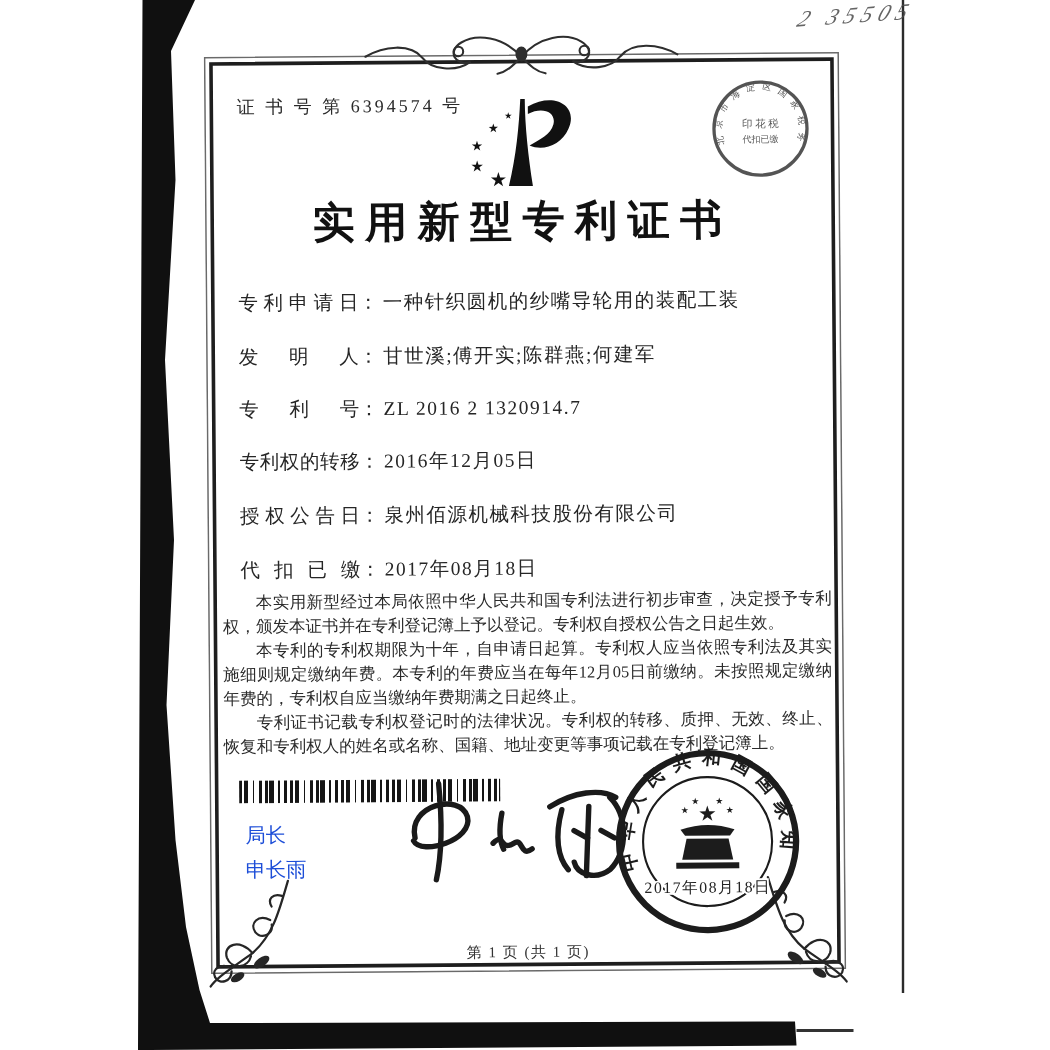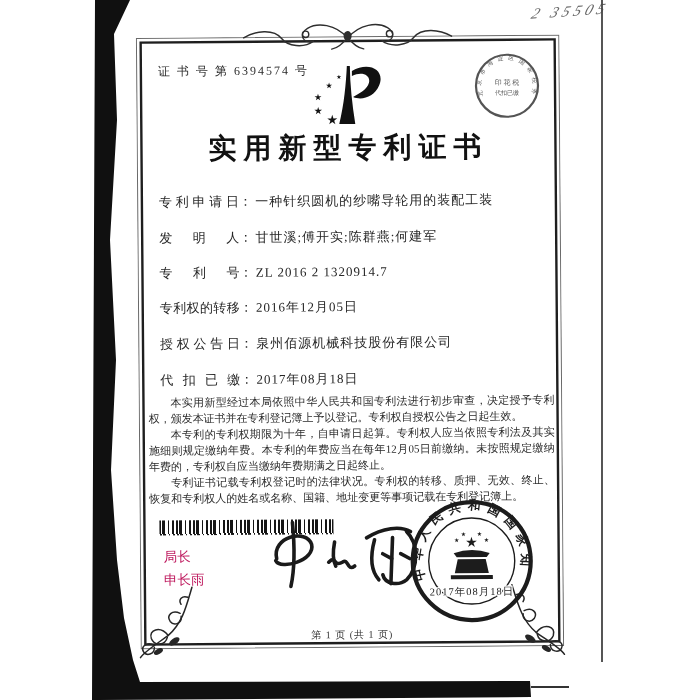--- a/index.html
+++ b/index.html
@@ -22,21 +22,21 @@
         font-size:28px;font-weight:bold;letter-spacing:7px;color:#111;}
   .field{position:absolute;left:22px;font-size:13px;white-space:nowrap;color:#262626;}
   .flabel{display:inline-block;width:80px;text-align:justify;text-align-last:justify;}
   .fvalue{letter-spacing:1px;}
   .paras{position:absolute;left:10px;top:357px;width:406px;font-size:11px;line-height:16px;
         text-align:justify;color:#2b2b2b;}
   .paras p{margin:0;text-indent:22px;}
   .barcode{position:absolute;left:20px;top:483px;width:174px;height:15px;
         background:repeating-linear-gradient(90deg,#151515 0 2px,#fff 2px 3px,#151515 3px 6px,
         #fff 6px 9px,#151515 9px 10px,#fff 10px 13px,#151515 13px 15px,#fff 15px 17px);}
-  .signer{position:absolute;left:24px;top:508px;font-size:13.5px;color:#be185d;line-height:23px;}
+  .signer{position:absolute;left:24px;top:508px;font-size:13.5px;color:#1d4ed8;line-height:23px;}
   .signature{position:absolute;left:115px;top:478px;width:200px;height:95px;}
   .footer{position:absolute;left:0;top:592px;width:100%;text-align:center;
         font-size:10px;letter-spacing:1px;color:#333;}
   .tax-stamp{position:absolute;left:336px;top:16px;width:70px;height:70px;opacity:.88;}
   .seal{position:absolute;left:264px;top:458px;width:136px;height:136px;}
 </style>
 </head>
 <body>
 
 <div class="scan">

